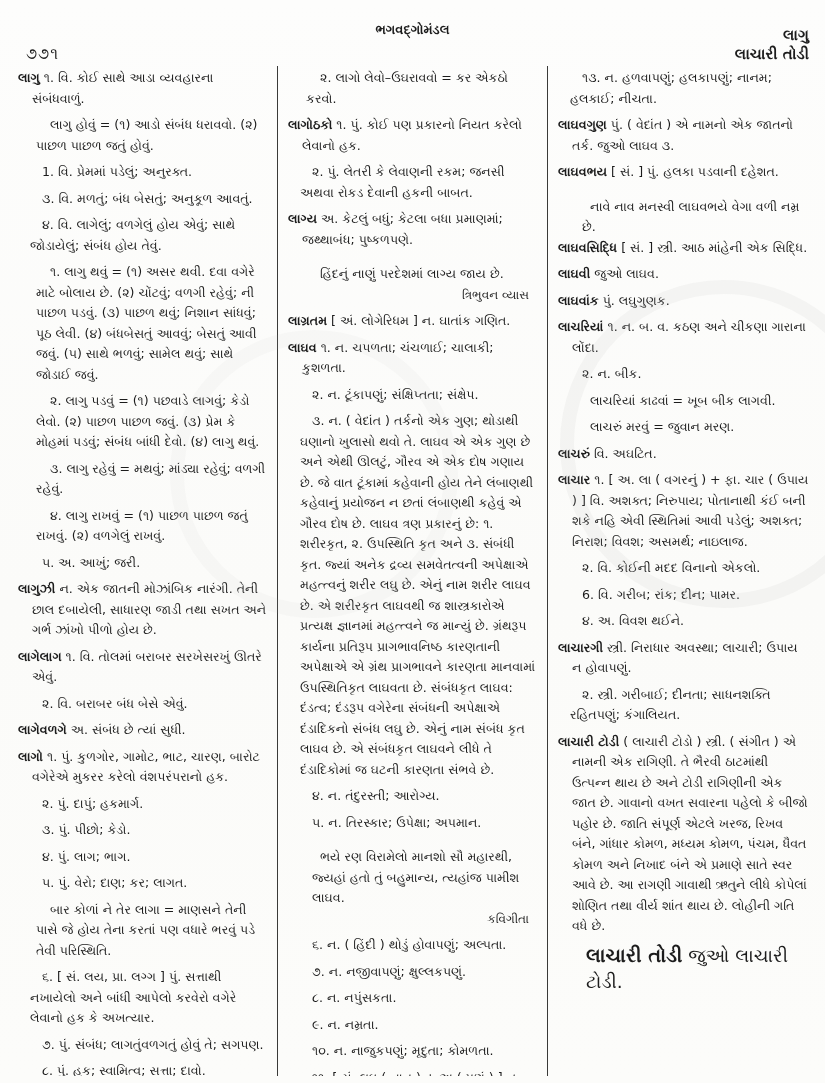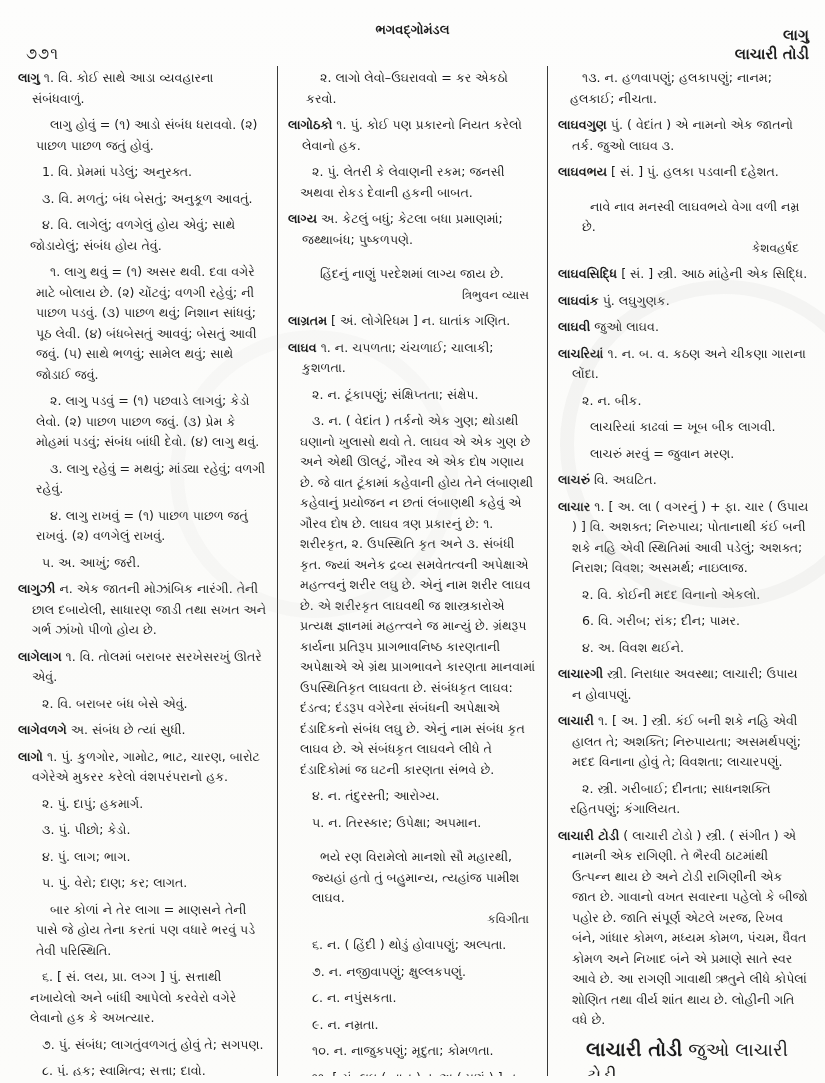--- a/index.html
+++ b/index.html
@@ -153,33 +153,31 @@
         <p class="blk sense">૮. ન. નપુંસકતા.</p>
         <p class="blk sense">૯. ન. નમ્રતા.</p>
         <p class="blk sense">૧૦. ન. નાજુકપણું; મૃદુતા; કોમળતા.</p>
         <p class="blk sense">૧૧. [ સં. લઘુ ( નાનુ ) + અ ( પણું ) ] ન. નાનાપણું; લઘુત્વ; નાનું કે છોટું કદ કે આકાર; સંક્ષેપ; લઘુતા; તરુણશીલતા.</p>
       </div>
     <div class="col">
         <p class="blk sense">૧૩. ન. હળવાપણું; હલકાપણું; નાનમ; હલકાઈ; નીચતા.</p>
         <p class="blk entry"><b>લાઘવગુણ</b> પું. ( વેદાંત ) એ નામનો એક જાતનો તર્ક. જુઓ લાઘવ ૩.</p>
         <p class="blk entry"><b>લાઘવભય</b> [ સં. ] પું. હલકા પડવાની દહેશત.</p>
         <p class="blk quote">નાવે નાવ મનસ્વી લાઘવભયે વેગા વળી નમ્ર છે.</p>
-        <p class="blk attrib">કેશવહર્ષદ</p>
         <p class="blk entry"><b>લાઘવસિદ્ધિ</b> [ સં. ] સ્ત્રી. આઠ માંહેની એક સિદ્ધિ.</p>
+        <p class="blk entry"><b>લાઘવી</b> જુઓ લાઘવ.</p>
         <p class="blk entry"><b>લાઘવાંક</b> પું. લઘુગુણક.</p>
-        <p class="blk entry"><b>લાઘવી</b> જુઓ લાઘવ.</p>
         <p class="blk entry"><b>લાચરિયાં</b> ૧. ન. બ. વ. કઠણ અને ચીકણા ગારાના લોંદા.</p>
         <p class="blk sense">૨. ન. બીક.</p>
         <p class="blk idiom">લાચરિયાં કાઢવાં = ખૂબ બીક લાગવી.</p>
         <p class="blk idiom">લાચરું મરવું = જુવાન મરણ.</p>
         <p class="blk entry"><b>લાચરું</b> વિ. અઘટિત.</p>
         <p class="blk entry"><b>લાચાર</b> ૧. [ અ. લા ( વગરનું ) + ફા. ચાર ( ઉપાય ) ] વિ. અશક્ત; નિરુપાય; પોતાનાથી કંઈ બની શકે નહિ એવી સ્થિતિમાં આવી પડેલું; અશક્ત; નિરાશ; વિવશ; અસમર્થ; નાઇલાજ.</p>
         <p class="blk sense">૨. વિ. કોઈની મદદ વિનાનો એકલો.</p>
         <p class="blk sense">6. વિ. ગરીબ; રાંક; દીન; પામર.</p>
         <p class="blk sense">૪. અ. વિવશ થઈને.</p>
         <p class="blk entry"><b>લાચારગી</b> સ્ત્રી. નિરાધાર અવસ્થા; લાચારી; ઉપાય ન હોવાપણું.</p>
-        <p class="blk entry"><b>લાચારી</b> ૧. [ અ. ] સ્ત્રી. કંઈ બની શકે નહિ એવી હાલત તે; અશક્તિ; નિરુપાયતા; અસમર્થપણું; મદદ વિનાના હોવું તે; વિવશતા; લાચારપણું.</p>
         <p class="blk sense">૨. સ્ત્રી. ગરીબાઈ; દીનતા; સાધનશક્તિ રહિતપણું; કંગાલિયત.</p>
         <p class="blk entry"><b>લાચારી ટોડી</b> ( લાચારી ટોડો ) સ્ત્રી. ( સંગીત ) એ નામની એક રાગિણી. તે ભૈરવી ઠાટમાંથી ઉત્પન્ન થાય છે અને ટોડી રાગિણીની એક જાત છે. ગાવાનો વખત સવારના પહેલો કે બીજો પહોર છે. જાતિ સંપૂર્ણ એટલે ખરજ, રિખવ બંને, ગાંધાર કોમળ, મધ્યમ કોમળ, પંચમ, ધૈવત કોમળ અને નિખાદ બંને એ પ્રમાણે સાતે સ્વર આવે છે. આ રાગણી ગાવાથી ઋતુને લીધે કોપેલાં શોણિત તથા વીર્ય શાંત થાય છે. લોહીની ગતિ વધે છે.</p>
         <p class="blk entry-large"><b>લાચારી તોડી</b> જુઓ લાચારી ટોડી.</p>
       </div>
   </div>
 </div>
 
 </body></html>

